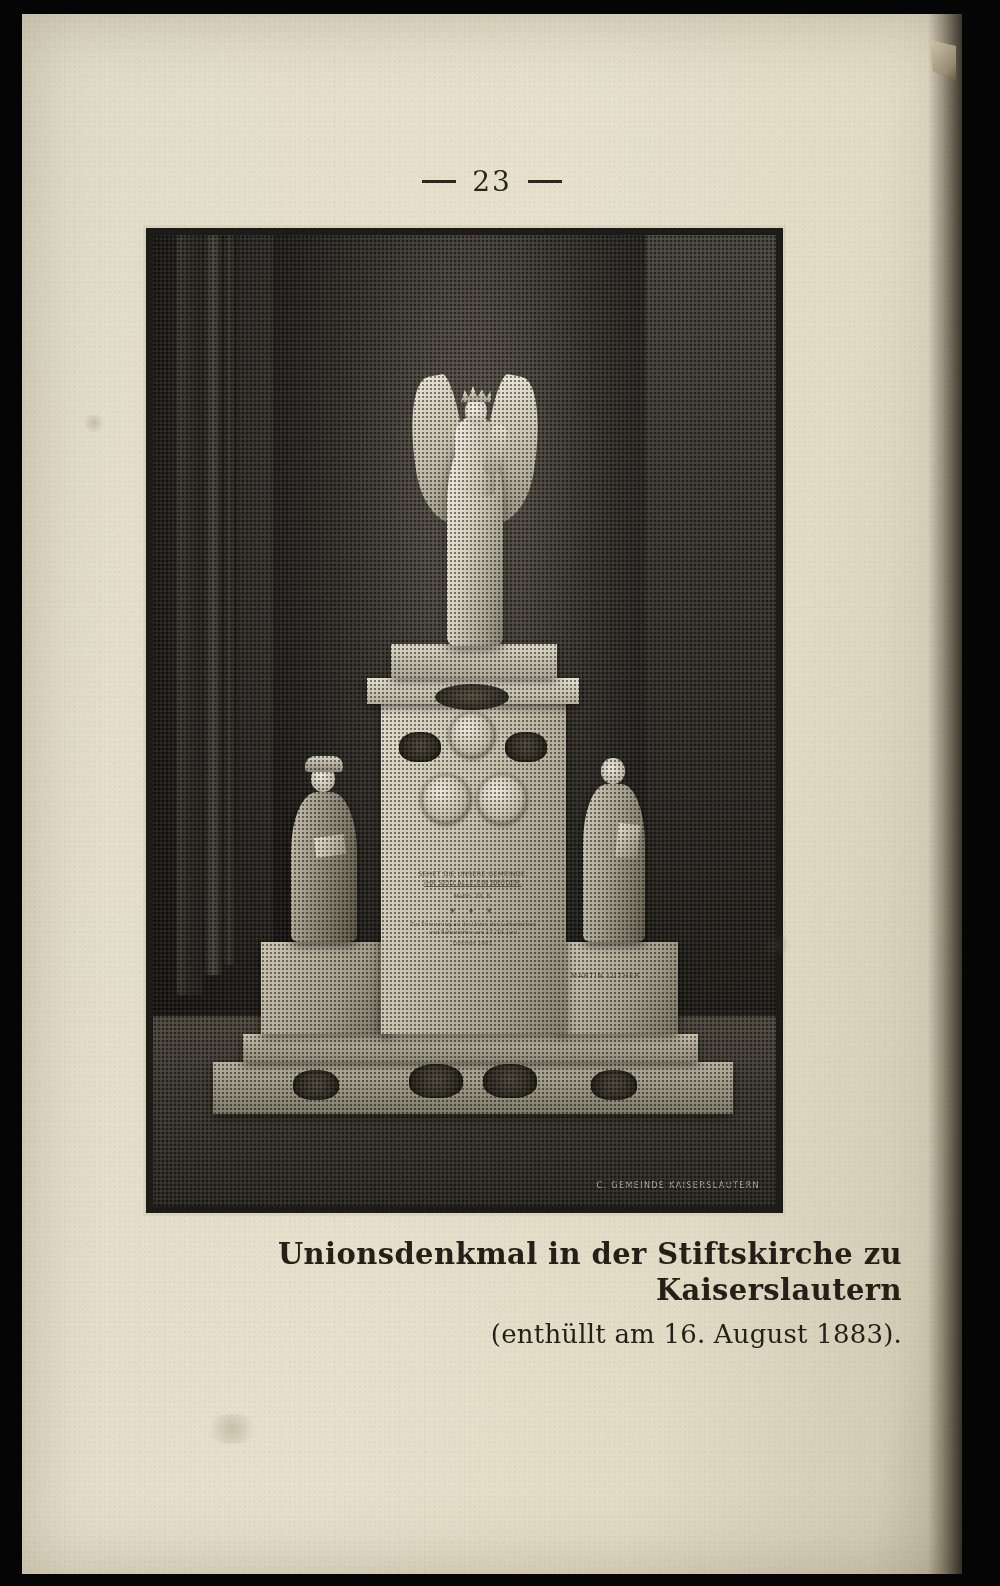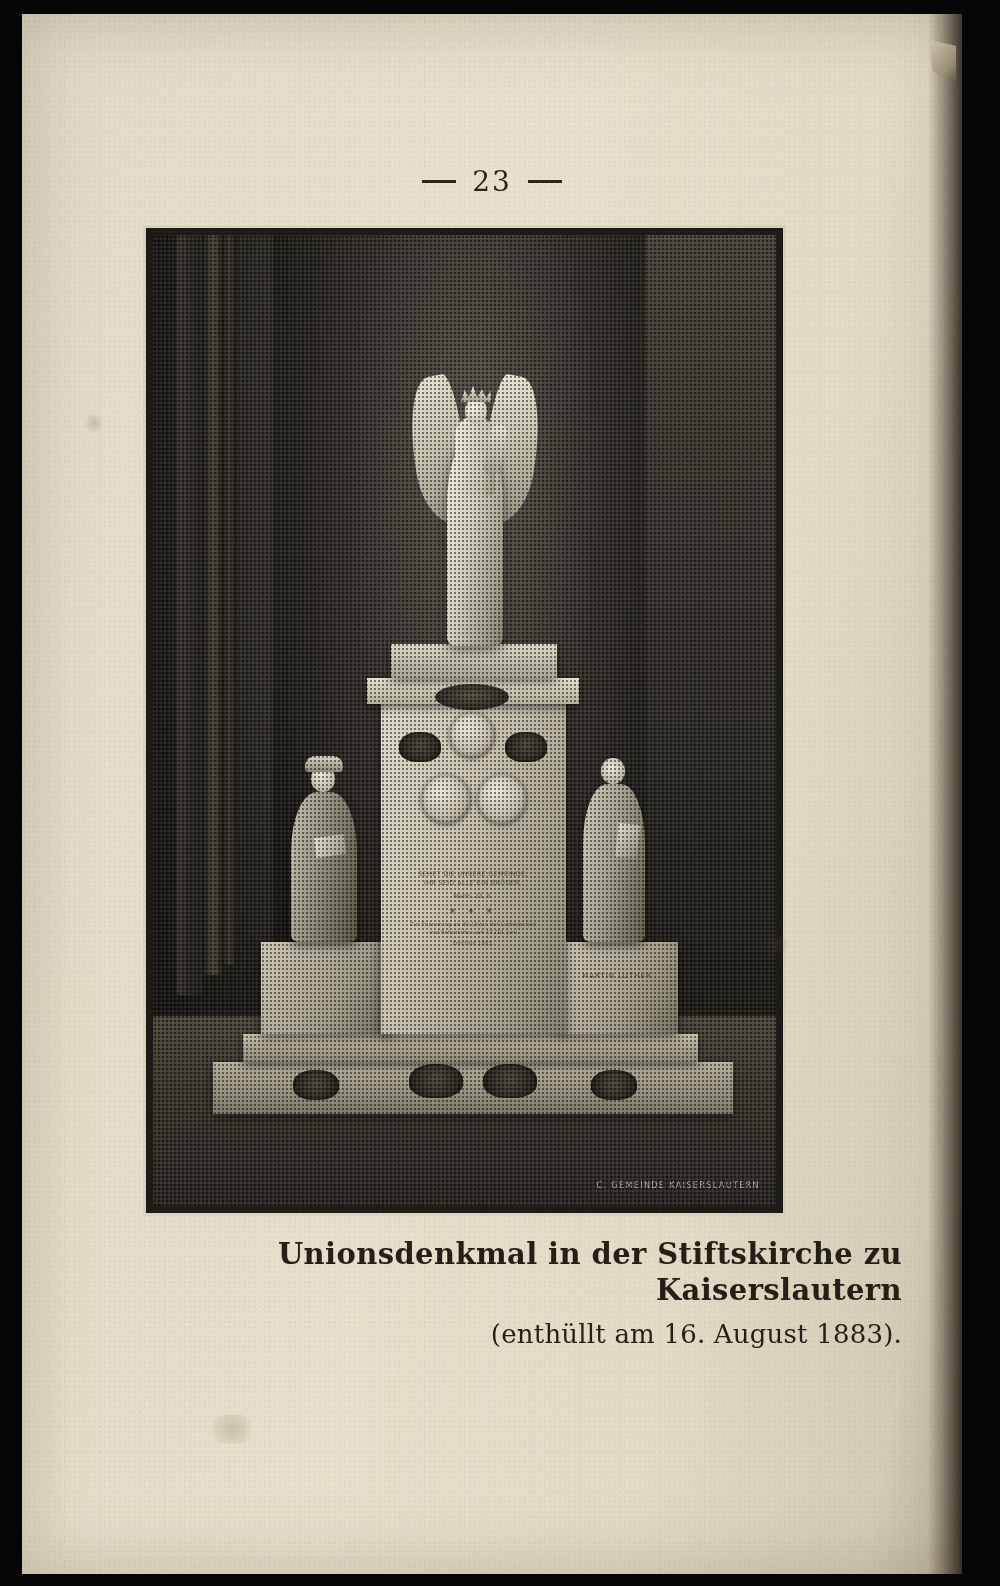--- a/index.html
+++ b/index.html
@@ -210,32 +210,32 @@
     position: absolute;
     left: 246px; bottom: 218px; width: 148px; height: 118px;
     text-align: center;
     color: #4a4536;
     font-family: "DejaVu Sans", sans-serif;
     line-height: 1.45;
     filter: blur(.35px);
     opacity: .85;
   }
   #inscription .l1 { font-size: 6.5px; letter-spacing: .3px; }
-  #inscription .l2 { font-size: 6.5px; letter-spacing: .3px; }
+  #inscription .l2 { font-size: 6.5px; letter-spacing: .3px; text-decoration: underline; }
   #inscription .l3 { font-size: 6px; margin-top: 3px; }
   #inscription .orn { font-size: 9px; letter-spacing: 4px; margin: 4px 0 3px; }
   #inscription .l4 { font-size: 5.5px; }
   #inscription .l5 { font-size: 5.5px; }
   #inscription .l6 { font-size: 5.5px; margin-top: 3px; }
 
   
   #name-r {
     position: absolute;
     left: 418px; bottom: 226px; width: 92px;
-    text-align: center;
+    text-align: left;
     font-family: "DejaVu Sans", sans-serif;
     font-size: 7px;
     letter-spacing: 1px;
     color: #4e4838;
     filter: blur(.3px);
   }
 
   
   .figure { position: absolute; }
 

